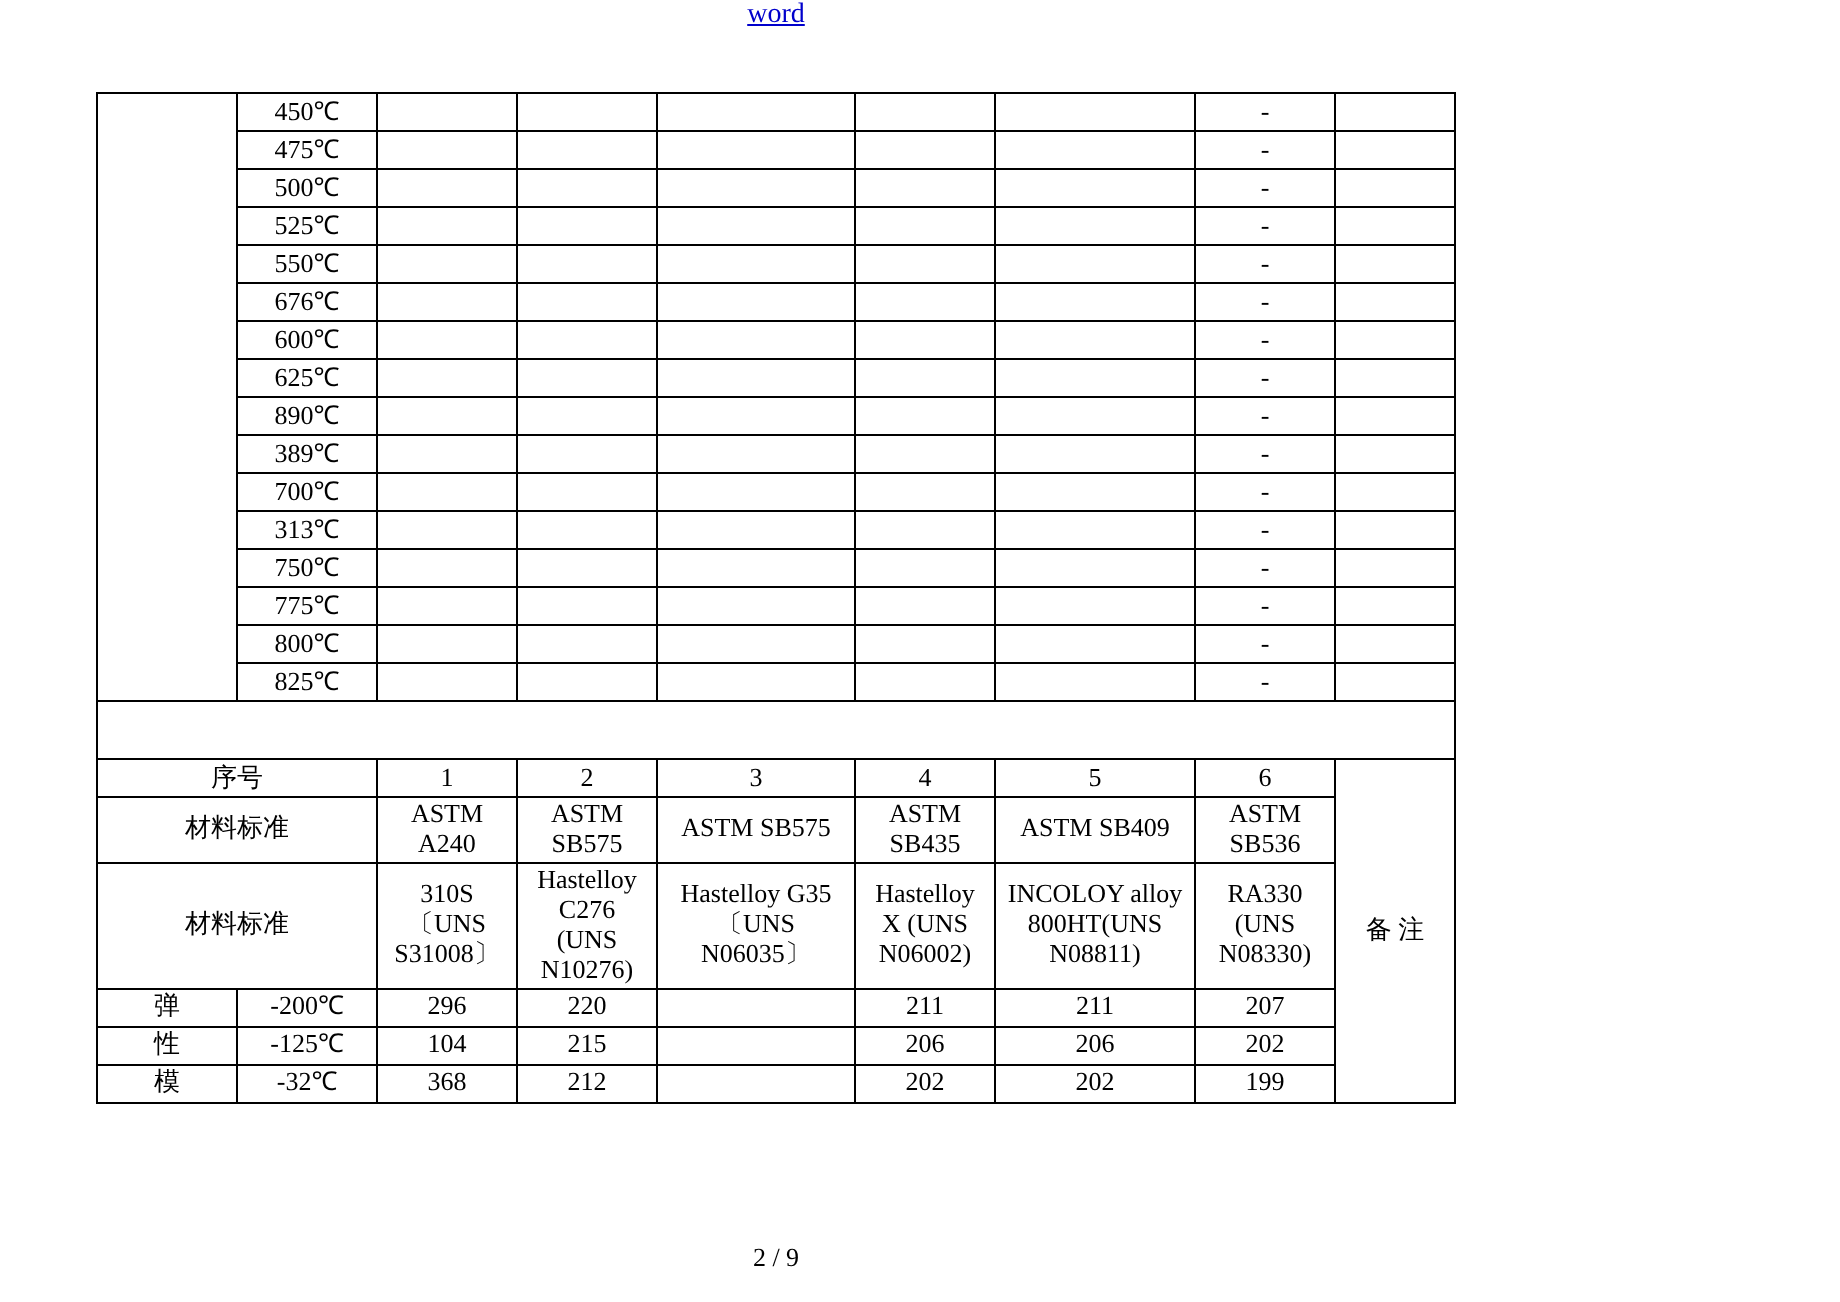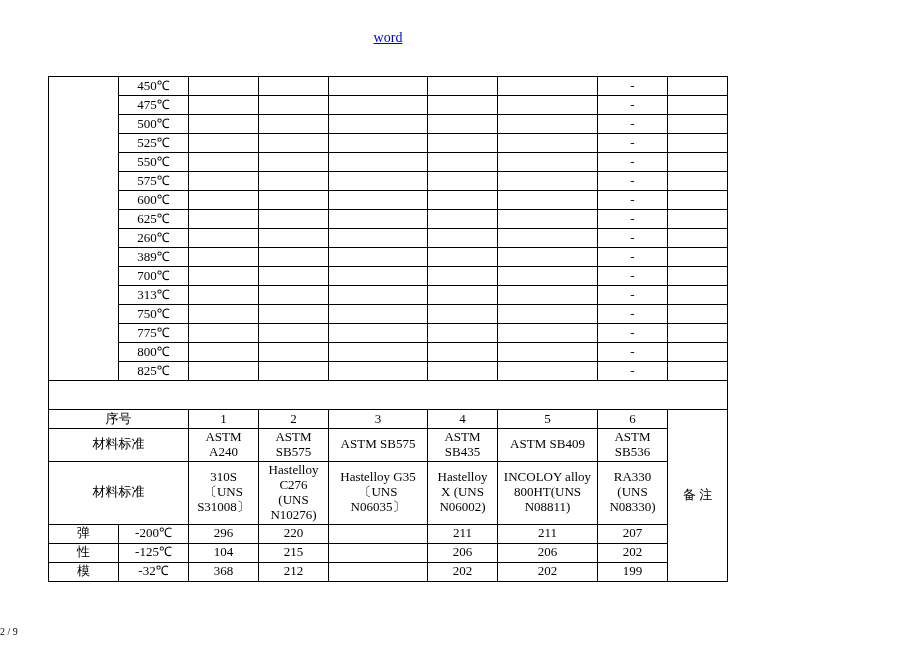--- a/index.html
+++ b/index.html
@@ -8,21 +8,20 @@
     font-family: "Times New Roman", SimSun, serif;
     font-size: 13px;
     background: #fff;
     color: #000;
   }
   .page {
     width: 776px;
     height: 651px;
     position: relative;
     box-sizing: border-box;
-    padding-top: 30px;
   }
   .header-link {
     text-align: center;
     color: #0000cc;
     text-decoration: underline;
     font-size: 14px;
     margin-bottom: 30px;
   }
   .table-wrap {
     margin: 0 48px;
@@ -49,22 +48,22 @@
   .temp-text { }
   .sep-row td {
     height: 26px;
     border-left: 1px solid #000;
     border-right: 1px solid #000;
   }
   .footer {
     position: absolute;
     bottom: 14px;
     left: 0; right: 0;
-    text-align: left;
-    font-size: 10px;
+    text-align: center;
+    font-size: 13px;
   }
 </style>
 </head>
 <body>
 
 <div class="page">
   <div class="header-link">word</div>
 
   <div class="table-wrap">
     <table>
@@ -126,21 +125,21 @@
             <td class="temp-text">550℃</td>
             <td></td>
             <td></td>
             <td></td>
             <td></td>
             <td></td>
             <td>-</td>
             <td></td>
           </tr>
           <tr>
-            <td class="temp-text">575℃</td>
+            <td class="temp-text">676℃</td>
             <td></td>
             <td></td>
             <td></td>
             <td></td>
             <td></td>
             <td>-</td>
             <td></td>
           </tr>
           <tr>
             <td class="temp-text">600℃</td>
@@ -156,21 +155,21 @@
             <td class="temp-text">625℃</td>
             <td></td>
             <td></td>
             <td></td>
             <td></td>
             <td></td>
             <td>-</td>
             <td></td>
           </tr>
           <tr>
-            <td class="temp-text">260℃</td>
+            <td class="temp-text">890℃</td>
             <td></td>
             <td></td>
             <td></td>
             <td></td>
             <td></td>
             <td>-</td>
             <td></td>
           </tr>
           <tr>
             <td class="temp-text">389℃</td>

